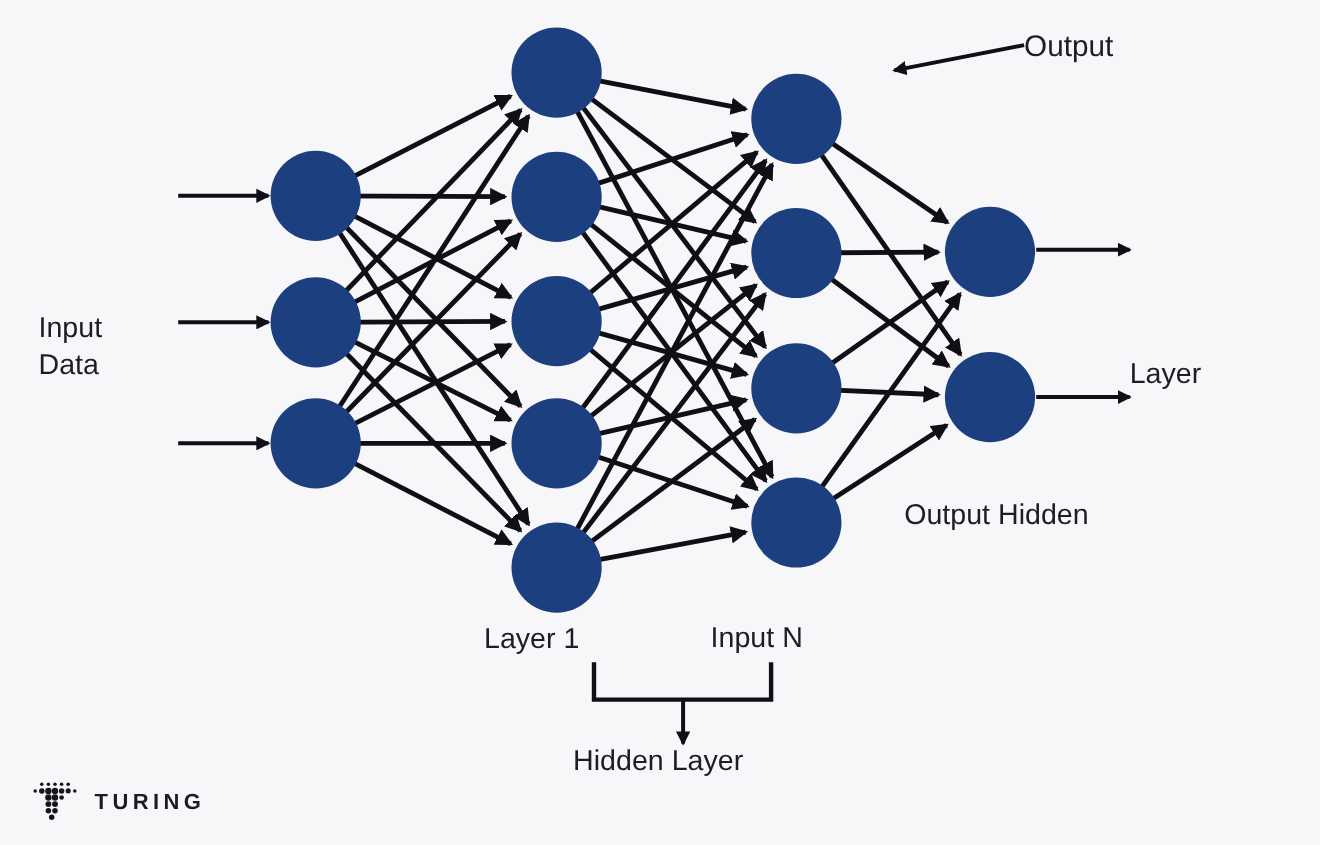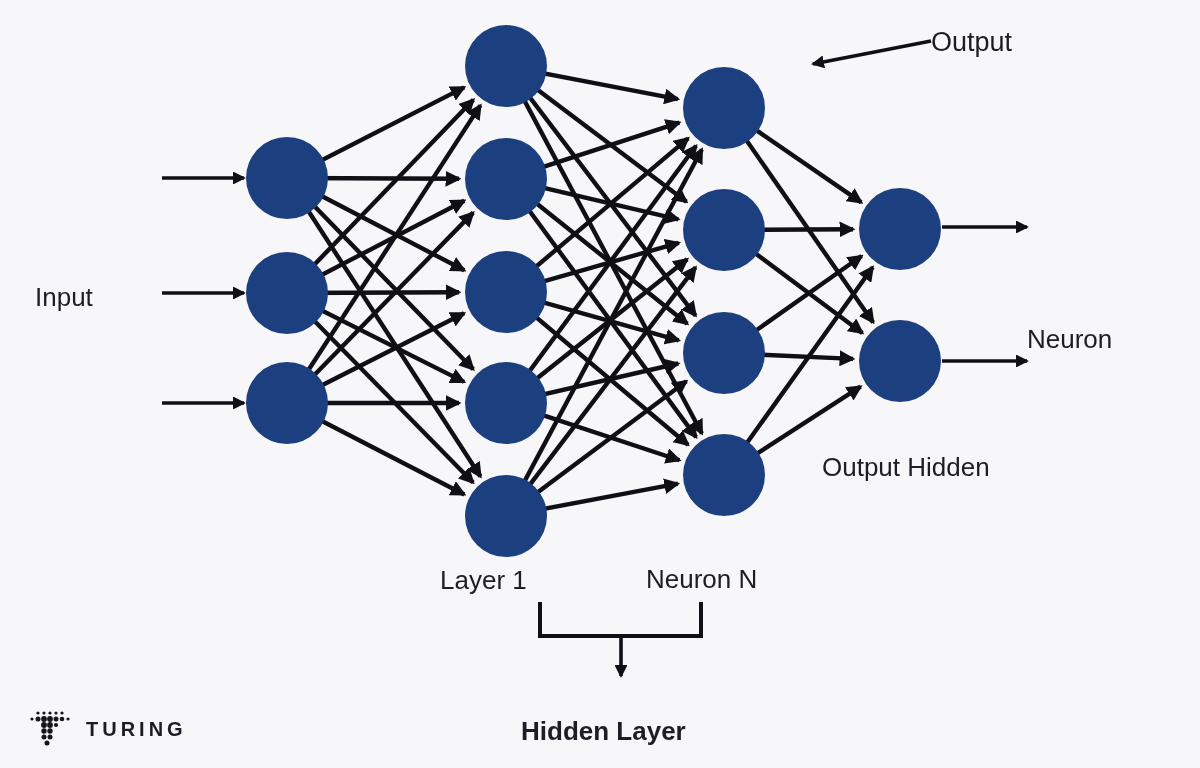--- a/index.html
+++ b/index.html
@@ -23,21 +23,21 @@
     line-height:34px;
     white-space:nowrap;
   }
   .label.centered{}
   .lbl-input{left:35px;top:280px;width:120px;}
   .lbl-neuron{left:931px;top:25px;font-size:27px;}
   .lbl-output{left:1027px;top:322px;}
   .lbl-output-layer{left:822px;top:450px;}
   .lbl-layer1{left:440px;top:563px;width:150px;}
   .lbl-layern{left:646px;top:562px;width:150px;}
-  .lbl-hidden{left:521px;top:714px;width:200px;font-weight:bold;}
+  .lbl-hidden{left:521px;top:674px;width:200px;}
   .logo{
     position:absolute;left:30px;top:710px;
     display:flex;align-items:center;gap:14px;
   }
   .logo-text{
     color:#1c1c24;
     font-size:20px;
     font-weight:700;
     letter-spacing:4px;
   }
@@ -116,27 +116,28 @@
       <circle cx="724" cy="108" r="41" class="node"></circle>
       <circle cx="724" cy="230" r="41" class="node"></circle>
       <circle cx="724" cy="353" r="41" class="node"></circle>
       <circle cx="724" cy="475" r="41" class="node"></circle>
       <circle cx="900" cy="229" r="41" class="node"></circle>
       <circle cx="900" cy="361" r="41" class="node"></circle>
     </svg>
 
   <div class="label centered lbl-input">
     <span style="display:block">Input</span>
+    <span style="display:block">Data</span>
   </div>
 
   <div class="label lbl-neuron">Output</div>
-  <div class="label lbl-output">Neuron</div>
+  <div class="label lbl-output">Layer</div>
   <div class="label lbl-output-layer">Output Hidden</div>
   <div class="label centered lbl-layer1">Layer 1</div>
-  <div class="label centered lbl-layern">Neuron N</div>
+  <div class="label centered lbl-layern">Input N</div>
   <div class="label centered lbl-hidden">Hidden Layer</div>
 
   <div class="logo">
     <svg class="logo-mark" id="logoMark" width="42" height="38" viewBox="0 0 42 38">
         <circle cx="8" cy="3" r="1.6"></circle>
         <circle cx="14" cy="3" r="1.6"></circle>
         <circle cx="20" cy="3" r="1.6"></circle>
         <circle cx="26" cy="3" r="1.6"></circle>
         <circle cx="32" cy="3" r="1.6"></circle>
         <circle cx="2" cy="9" r="1.6"></circle>

